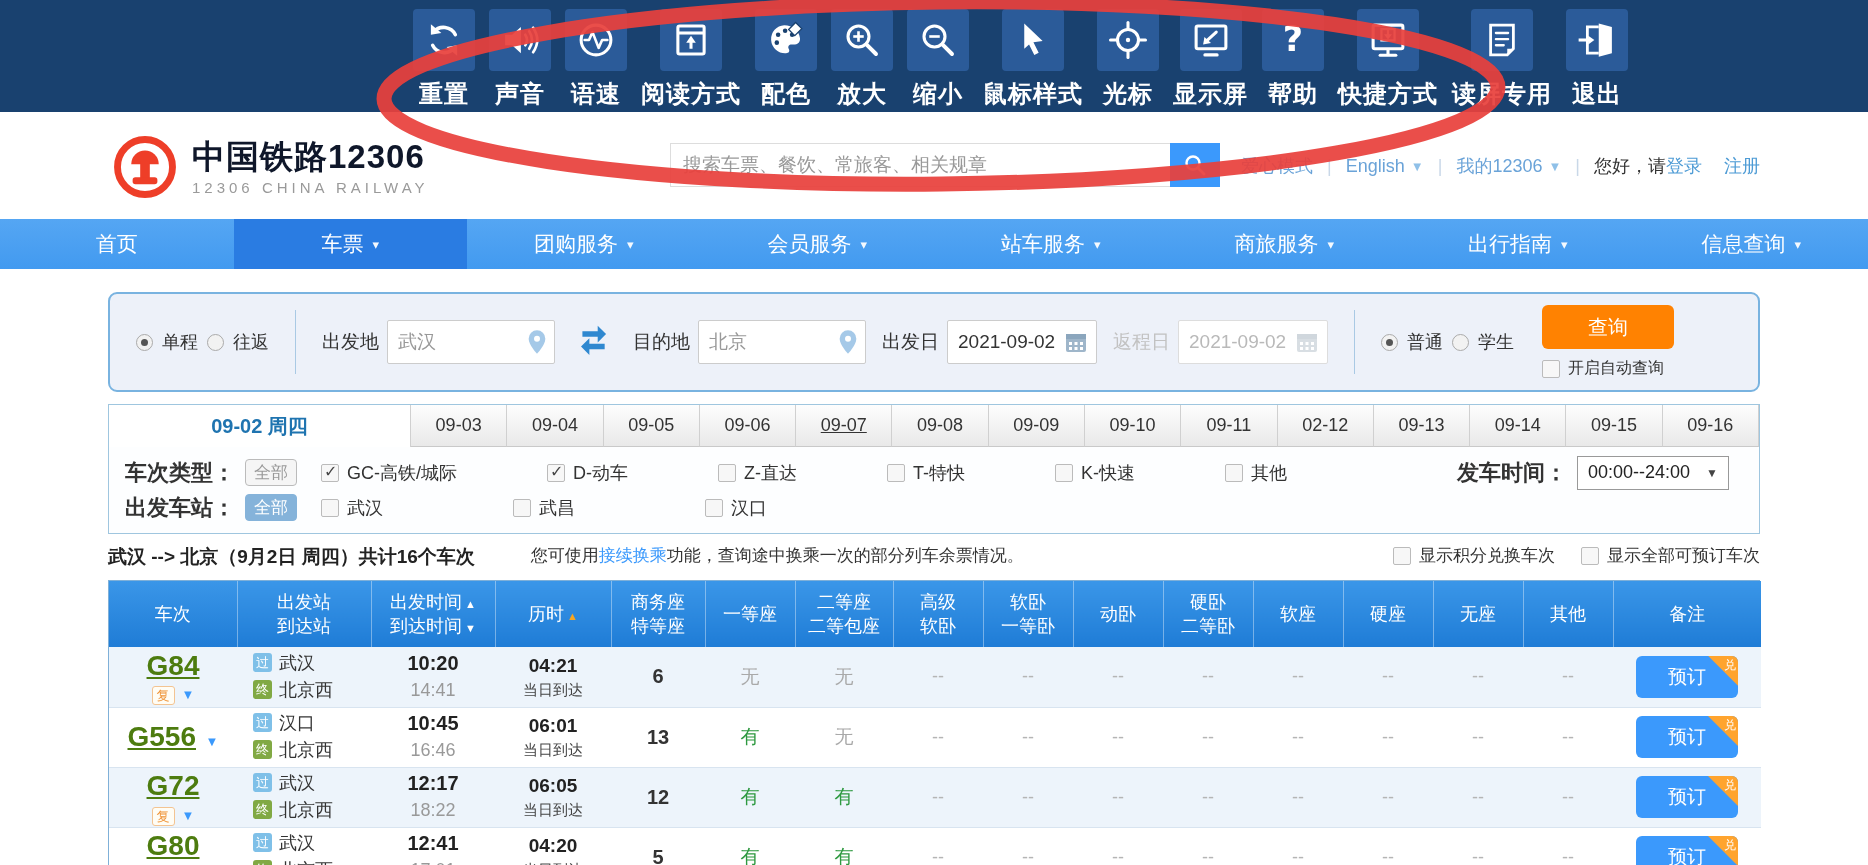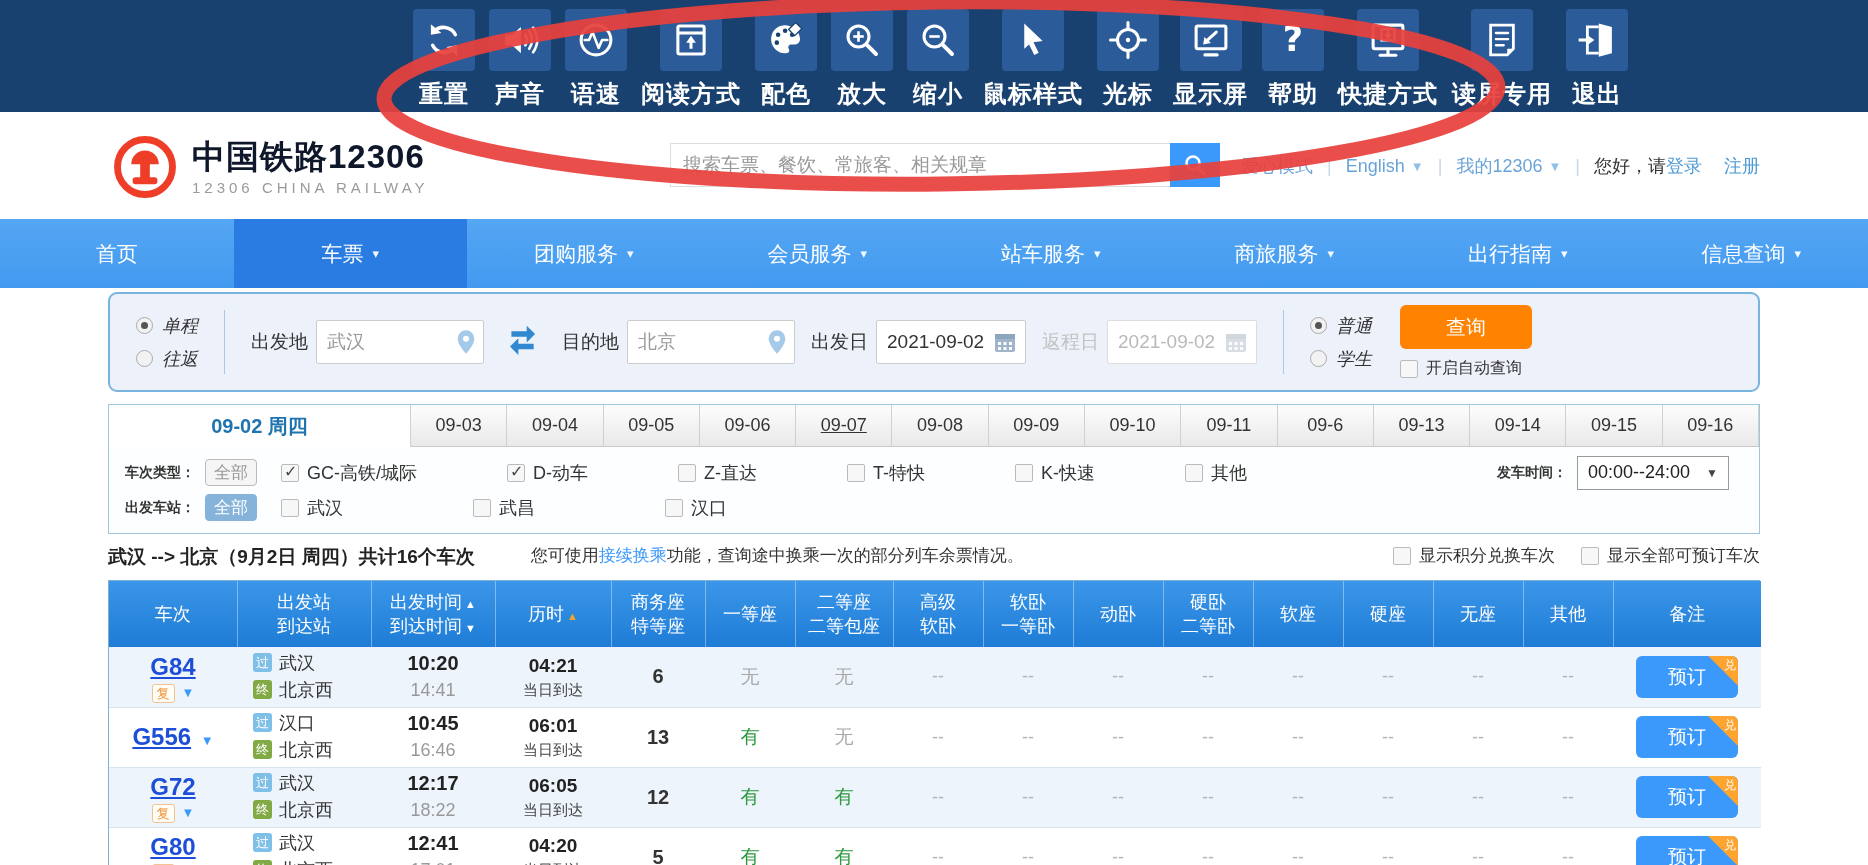--- a/index.html
+++ b/index.html
@@ -28,33 +28,33 @@
   .search-input::placeholder { color:#999; }
   .search-btn { width:50px; height:44px; background:#3b99fc; border:none; cursor:pointer; display:flex; align-items:center; justify-content:center; }
   .hdr-links { position:absolute; right:0px; top:42px; display:flex; align-items:center; font-size:18px; color:#6aa3d8; white-space:nowrap; }
   .hdr-links .lk { color:#6aa3d8; cursor:pointer; }
   .hdr-links .sep { color:#c9d8e8; margin:0 14px; }
   .hdr-links .caret { color:#8fc0e8; font-size:13px; margin-left:6px; }
   .hdr-links .greet { color:#333; }
   .hdr-links .lk2 { color:#4d9bd5; cursor:pointer; }
 
   
-  .nav { position:absolute; top:219px; left:0; width:1868px; height:69px; background:linear-gradient(#55a6f3,#429af0); display:flex; }
+  .nav { position:absolute; top:219px; left:0; width:1868px; height:50px; background:linear-gradient(#55a6f3,#429af0); display:flex; }
   .nav-item { flex:1; display:flex; align-items:center; justify-content:center; color:#fff; font-size:21px; cursor:pointer; }
   .nav-item.active { background:#2a7ce2; }
   .nav-caret { font-size:13px; margin-left:9px; opacity:.95; }
 
   
   .main { position:absolute; top:274px; left:0; width:1868px; }
   .inner { width:1652px; margin:0 auto; }
 
   
   .panel { margin-top:18px; height:100px; background:#edf1f9; border:2px solid #79b3e0; border-radius:9px;
     display:flex; align-items:center; padding:0 26px; }
-  .radio-col { display:flex; flex-direction:column; gap:9px;font-style:italic; }
+  .radio-col { display:flex; flex-direction:row; gap:9px; }
   .radio-row { display:flex; align-items:center; gap:9px; font-size:18px; color:#333; cursor:pointer; white-space:nowrap; }
   .rad { width:17px; height:17px; border-radius:50%; border:1px solid #aaa; background:#f2f2f2; position:relative; flex:none; }
   .rad.sel::after { content:""; position:absolute; left:4px; top:4px; width:7px; height:7px; border-radius:50%; background:#555; }
   .vdiv { width:1px; height:64px; background:#a9c9e4; margin:0 26px; flex:none; }
   .fld-label { font-size:19px; color:#333; margin-right:8px; white-space:nowrap; }
   .fld-label.dis { color:#c2c2c2; }
   .city-box, .date-box { position:relative; }
   .city-input { width:168px; height:44px; border:1px solid #ccc; border-radius:2px; font-size:19px; color:#999; padding:0 34px 0 10px; background:#fff; outline:none; font-family:inherit; }
   .pin { position:absolute; right:8px; top:9px; width:20px; height:26px; }
   .date-input { width:150px; height:44px; border:1px solid #ccc; border-radius:2px; font-size:19px; color:#333; padding:0 40px 0 10px; background:#fff; outline:none; font-family:inherit; }
@@ -71,21 +71,21 @@
 
   
   .tabs-filters { margin-top:12px; border:1px solid #9fc6df; background:#fff; }
   .tabs-row { display:flex; height:42px; }
   .tab { flex:1; display:flex; align-items:center; justify-content:center; font-size:18px; color:#333;
     background:linear-gradient(#fdfdfd,#e9e9e9); border-right:1px solid #d0d0d0; border-bottom:1px solid #c9c9c9; cursor:pointer; white-space:nowrap; }
   .tab.underline { text-decoration:underline; }
   .tab.active { flex:none; width:302px; background:#fff; border-bottom:none; color:#1f74b0; font-weight:bold; font-size:20px; }
   .filters { padding:8px 16px 8px 16px; background:#fdfeff; }
   .f-row { display:flex; align-items:center; height:35px; position:relative; }
-  .f-label { font-size:14px; font-weight:bold; color:#333; margin-right:10px; white-space:nowrap; }
+  .f-label { font-size:22px; font-weight:bold; color:#333; margin-right:10px; white-space:nowrap; }
   .all-btn { font-size:17px; color:#999; background:#f5f5f5; border:1px solid #bbb; border-radius:4px; padding:1px 8px; cursor:pointer; font-family:inherit; }
   .all-btn.blue { background:#85b3da; border-color:#85b3da; color:#fff; }
   .f-item { display:flex; align-items:center; gap:8px; font-size:18px; color:#333; margin-left:24px; cursor:pointer; white-space:nowrap; }
   .f-item.wide { margin-right:66px; }
   .time-sel { position:absolute; right:14px; display:flex; align-items:center; }
   .sel-box { width:152px; height:34px; border:1px solid #999; background:#fff; display:flex; align-items:center; justify-content:space-between; padding:0 10px; font-size:18px; color:#222; cursor:pointer; }
   .sel-caret { font-size:12px; color:#444; }
 
   
   .summary { margin-top:10px; height:30px; display:flex; align-items:flex-start; position:relative; }
@@ -101,21 +101,21 @@
   .res thead th { height:66px; background:linear-gradient(#3a96e8,#1f7cd6); color:#fff; font-weight:normal;
     font-size:18px; border-left:1px solid rgba(255,255,255,.38); vertical-align:middle; }
   .res thead th:first-child { border-left:none; }
   .hl { line-height:1.35; }
   .arrow-w { font-size:11px; color:#fff; margin-left:3px; }
   .arrow-o { font-size:11px; color:#f6a623; margin-left:3px; }
   .res tbody tr { height:60px; background:#fff; border-bottom:1px solid #d8e4f0; }
   .res tbody tr.alt { background:#edf4fb; }
   .res td { text-align:center; vertical-align:middle; }
   .train-cell { line-height:1.3; }
-  .train-no { font-size:24px; font-weight:bold; color:#1d4ed8; text-decoration:underline; cursor:pointer;margin-top:38px; }
+  .train-no { font-size:28px; font-weight:bold; color:#4d7c0f; text-decoration:underline; cursor:pointer;margin-top:38px; }
   .fx-line { display:flex; align-items:center; justify-content:center; gap:7px; margin-top:2px; }
   .fx-tag { display:inline-block; border:1px solid #f3c492; color:#ef9235; background:#fffdf5; font-size:13px; line-height:17px; padding:0 4px; border-radius:3px; }
   .row-caret { color:#3b99fc; font-size:13px; cursor:pointer; }
   .sta-cell { text-align:left !important; padding-left:16px; line-height:27px; white-space:nowrap; }
   .badge { display:inline-block; width:19px; height:19px; border-radius:3px; color:#fff; font-size:13px; line-height:19px; text-align:center; margin-right:7px; vertical-align:2px; }
   .badge.pass { background:#7fc0e8; }
   .badge.term { background:#81a944; }
   .sta-name { font-size:18px; color:#333; }
   .t-dep { font-size:20px; font-weight:bold; color:#222; line-height:27px; }
   .t-arr { font-size:18px; color:#999; line-height:27px; }
@@ -481,21 +481,21 @@
           <div class="tab active">09-02 周四</div>
           <div class="tab">09-03</div>
           <div class="tab">09-04</div>
           <div class="tab">09-05</div>
           <div class="tab">09-06</div>
           <div class="tab underline">09-07</div>
           <div class="tab">09-08</div>
           <div class="tab">09-09</div>
           <div class="tab">09-10</div>
           <div class="tab">09-11</div>
-          <div class="tab">09-6</div>
+          <div class="tab">02-12</div>
           <div class="tab">09-13</div>
           <div class="tab">09-14</div>
           <div class="tab">09-15</div>
           <div class="tab">09-16</div>
         </div>
       <div class="filters">
         <div class="f-row">
           <span class="f-label">车次类型：</span>
           <button class="all-btn">全部</button>
           <span id="type-filters" style="display:flex;align-items:flex-end;">

